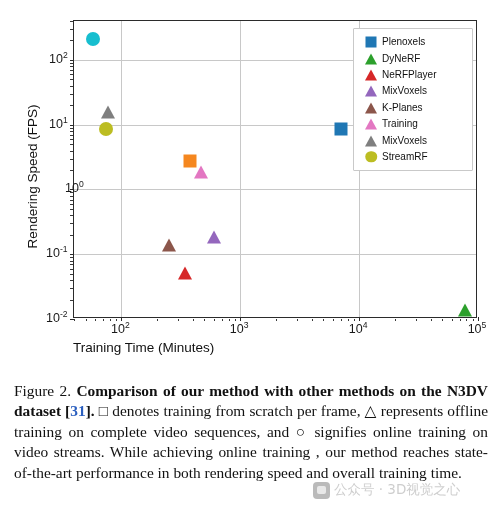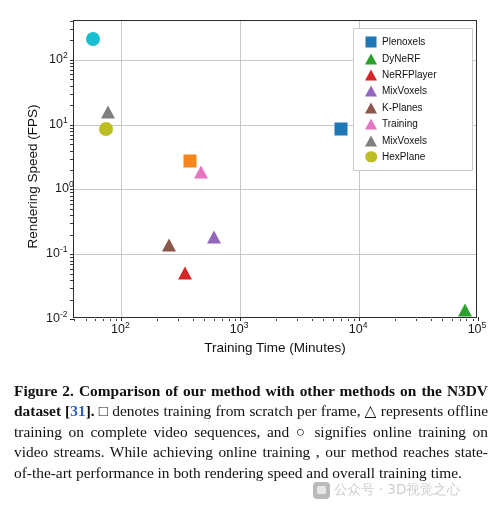--- a/index.html
+++ b/index.html
@@ -96,21 +96,20 @@
     font-size: 8.6px;
     vertical-align: super;
     line-height: 0;
   }
 
   .axis-title-x {
     position: absolute;
     left: 73px;
     width: 404px;
     top: 340px;
-    text-align: center;
     font-size: 13.5px;
     color: #111111;
   }
   .axis-title-y {
     position: absolute;
     left: -108px;
     top: 169px;
     width: 280px;
     text-align: center;
     font-size: 13.5px;
@@ -202,21 +201,21 @@
     left: 14px;
     top: 381px;
     width: 474px;
     font-family: "Liberation Serif", serif;
     font-size: 15.4px;
     line-height: 1.33;
     color: #111111;
     text-align: justify;
     text-justify: inter-word;
   }
-  .caption .lead { font-weight: bold; }
+  .caption .lead { font-weight: normal; }
   .caption .bold { font-weight: bold; }
   .caption .ref { color: #2b5fbf; font-weight: bold; }
 
   
   .watermark {
     position: absolute;
     left: 313px;
     top: 481px;
     display: flex;
     align-items: center;
@@ -350,21 +349,21 @@
 
     <div id="tick-labels-x">
         <div class="ticklabel-x" style="left: 120.313px;">10<sup class="exp">2</sup></div>
         <div class="ticklabel-x" style="left: 239.209px;">10<sup class="exp">3</sup></div>
         <div class="ticklabel-x" style="left: 358.104px;">10<sup class="exp">4</sup></div>
         <div class="ticklabel-x" style="left: 477px;">10<sup class="exp">5</sup></div>
       </div>
     <div id="tick-labels-y">
         <div class="ticklabel-y" style="top: 58.9856px; left: 49px;"><span class="ticklabel-y-inner">10<sup class="exp">2</sup></span></div>
         <div class="ticklabel-y" style="top: 123.739px; left: 49px;"><span class="ticklabel-y-inner">10<sup class="exp">1</sup></span></div>
-        <div class="ticklabel-y" style="top: 188.493px; left: 55px;"><span class="ticklabel-y-inner">10<sup class="exp">0</sup></span></div>
+        <div class="ticklabel-y" style="top: 188.493px; left: 65px;"><span class="ticklabel-y-inner">10<sup class="exp">0</sup></span></div>
         <div class="ticklabel-y" style="top: 253.246px; left: 46px;"><span class="ticklabel-y-inner">10<sup class="exp">-1</sup></span></div>
         <div class="ticklabel-y" style="top: 318px; left: 46px;"><span class="ticklabel-y-inner">10<sup class="exp">-2</sup></span></div>
       </div>
 
     <div class="axis-title-x">Training Time (Minutes)</div>
     <div class="axis-title-y">Rendering Speed (FPS)</div>
 
     <div class="legend" id="legend">
         <div class="legend-row">
           <span class="legend-swatch">
@@ -405,21 +404,21 @@
         <div class="legend-row">
           <span class="legend-swatch">
             <span class="tr" style="border-bottom-color: rgb(127, 127, 127);"></span>
           </span>
           <span class="legend-label">MixVoxels</span>
         </div>
         <div class="legend-row">
           <span class="legend-swatch">
             <span class="ci" style="background: rgb(188, 189, 34);"></span>
           </span>
-          <span class="legend-label">HexPlane</span>
+          <span class="legend-label">StreamRF</span>
         </div>
       </div>
   </div>
 
   <div class="caption">
     <span class="lead">Figure 2.</span>
     <span class="bold">Comparison of our method with other methods on the N3DV dataset [</span><span class="ref">31</span><span class="bold">].</span><span> □ denotes training from scratch per frame, △ represents offline training on complete video sequences, and ○ signifies online training on video streams. While achieving online training , our method reaches state-of-the-art performance in both rendering speed and overall training time.</span>
   </div>
 
   <div class="watermark">

